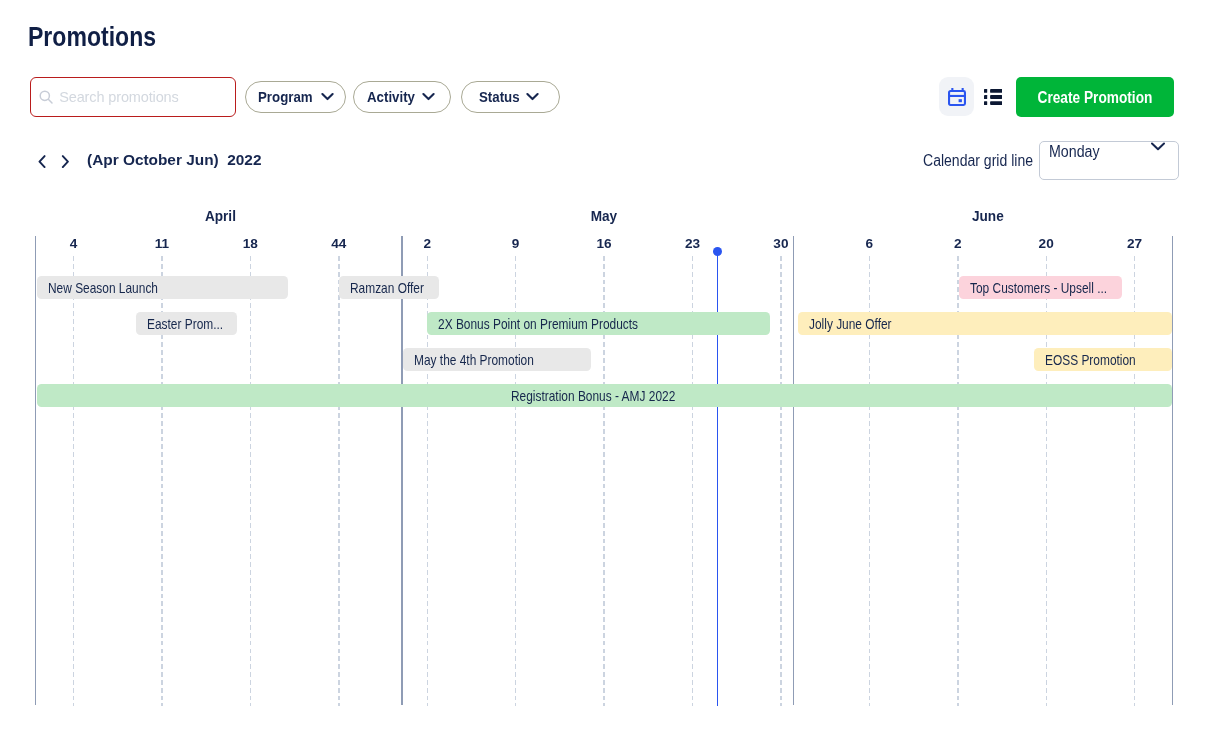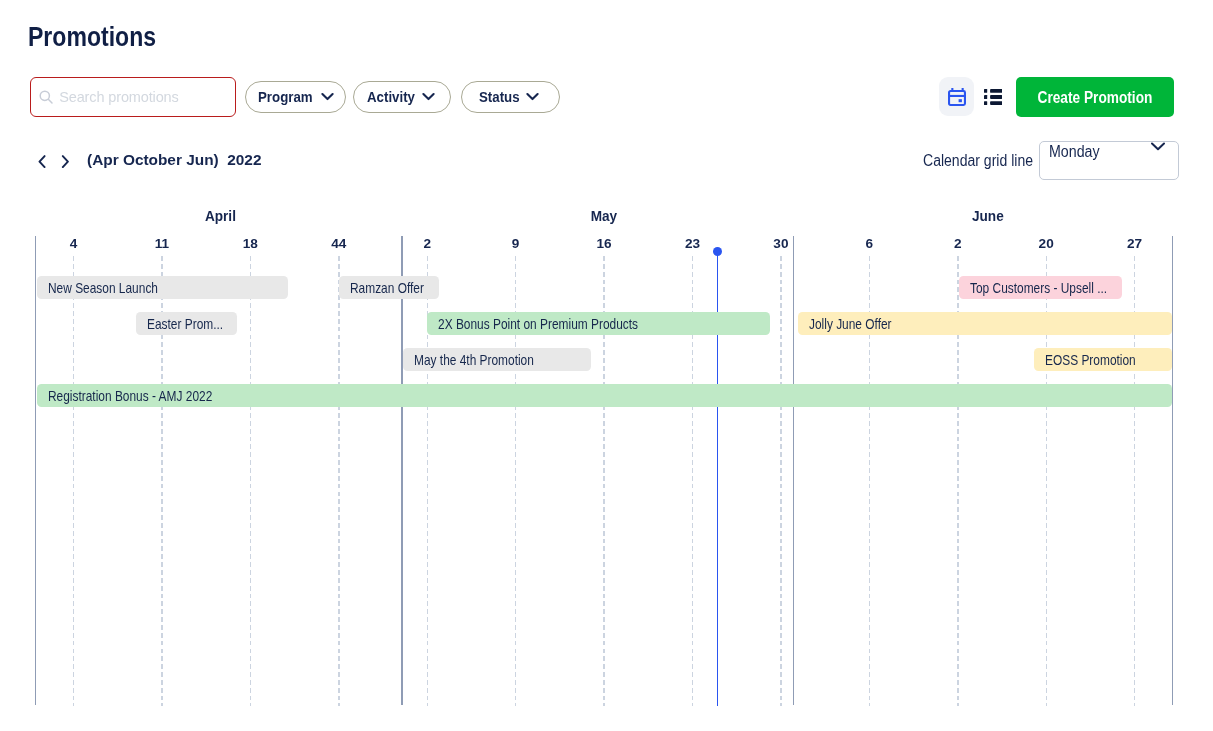--- a/index.html
+++ b/index.html
@@ -179,18 +179,18 @@
       </div>
       <div class="bar" style="left: 798.334px; width: 374.166px; top: 311.7px; background: rgb(254, 238, 188);">
         <span>Jolly June Offer</span>
       </div>
       <div class="bar" style="left: 403.324px; width: 187.967px; top: 347.7px; background: rgb(232, 232, 232);">
         <span>May the 4th Promotion</span>
       </div>
       <div class="bar" style="left: 1034.05px; width: 138.449px; top: 347.7px; background: rgb(254, 238, 188);">
         <span>EOSS Promotion</span>
       </div>
-      <div class="bar" style="left: 36.6106px; width: 1135.89px; top: 383.7px; background: rgb(191, 233, 198);">
+      <div class="bar" style="left: 36.6106px; width: 1135.89px; top: 383.7px; background: rgb(191, 233, 198); justify-content: center;">
         <span>Registration Bonus - AMJ 2022</span>
       </div>
     </div>
 
 </div>
 
 </body></html>

